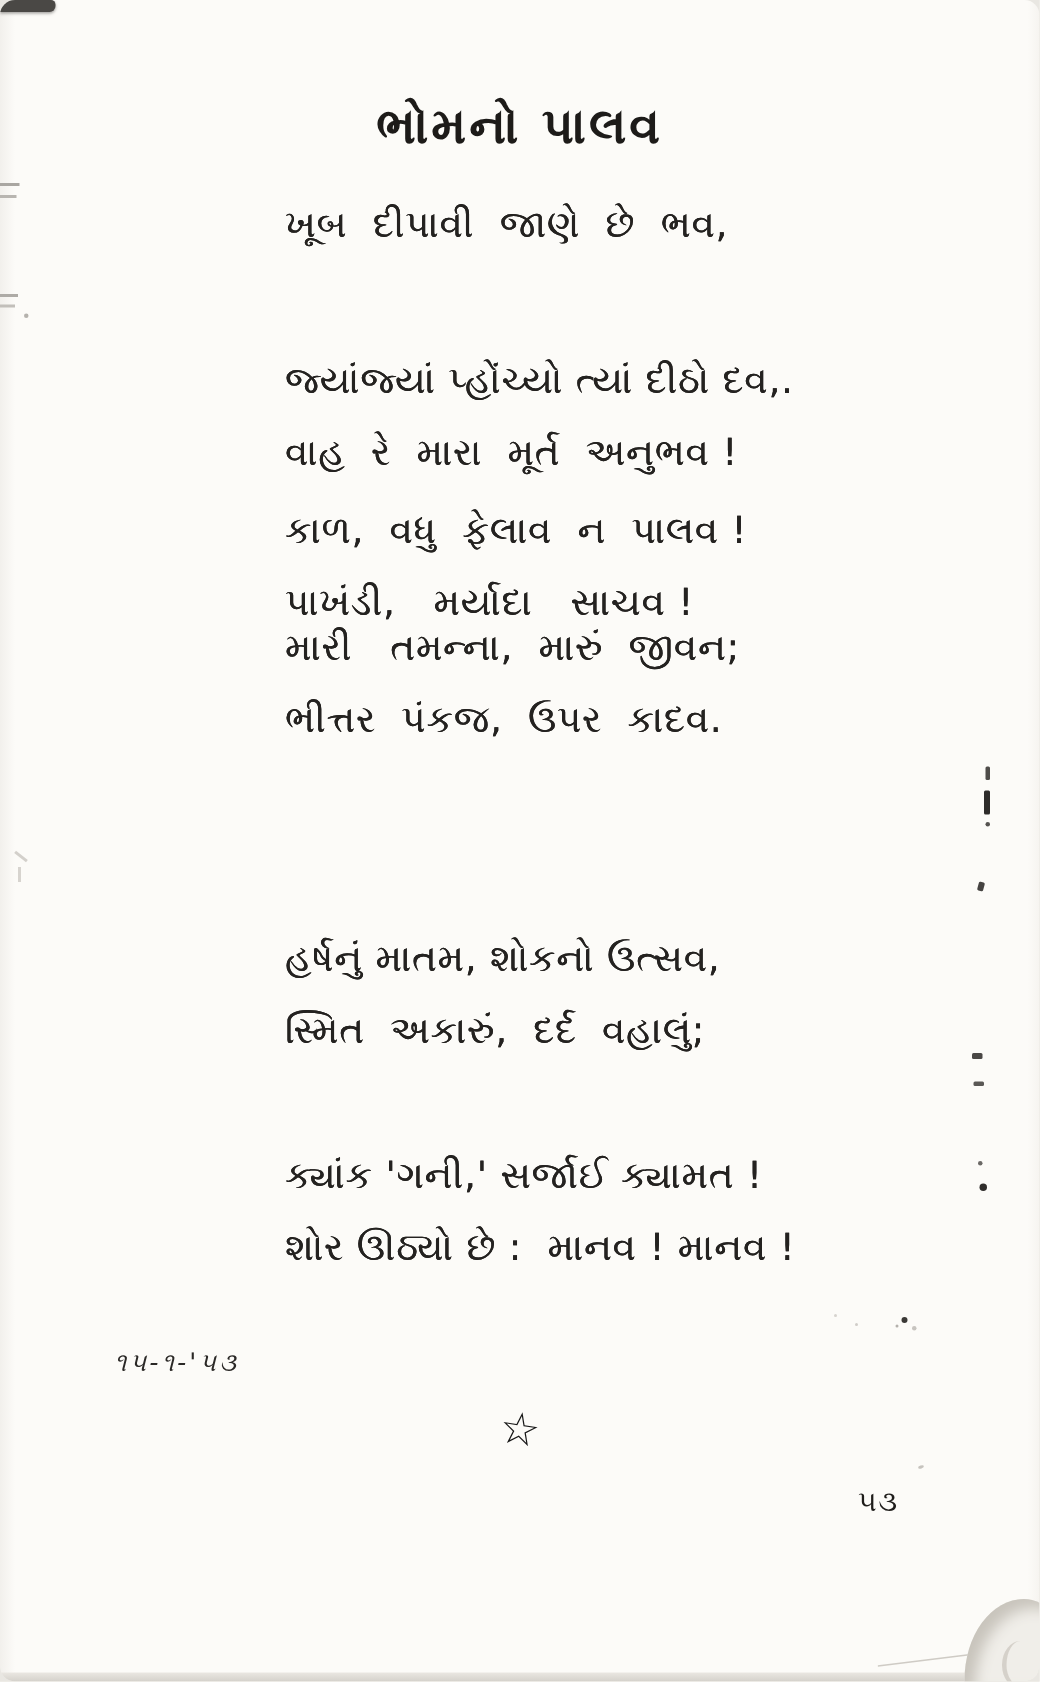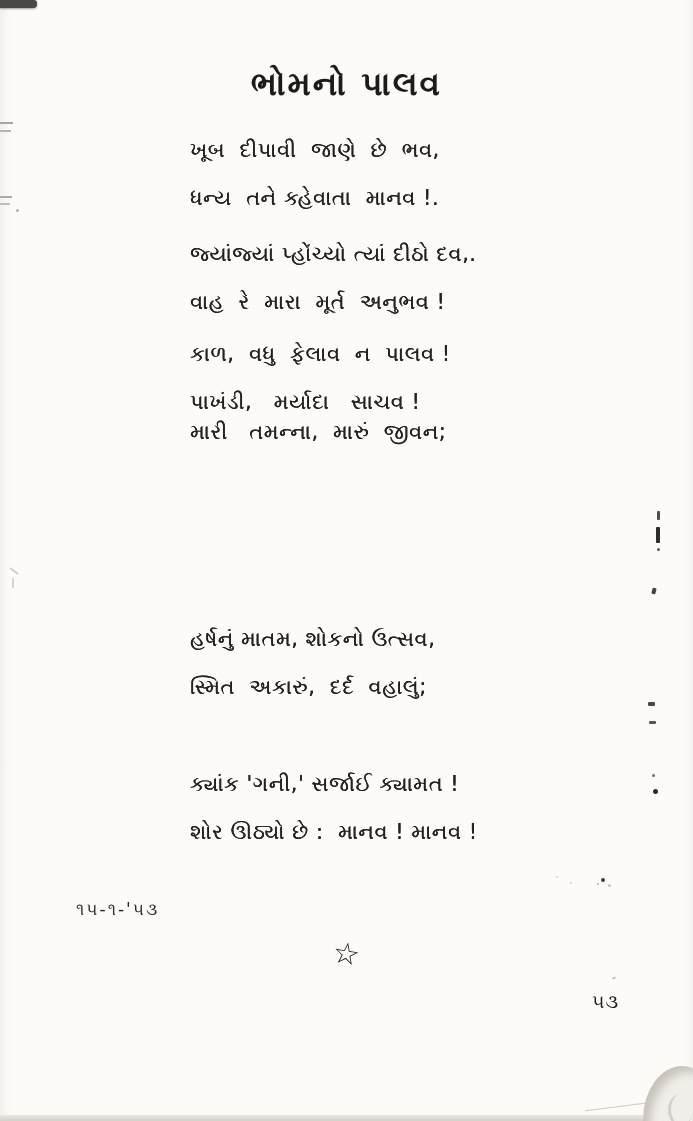--- a/index.html
+++ b/index.html
@@ -7,47 +7,48 @@
     position:relative;
     width:693px;height:1121px;
     margin:0 auto;
     overflow:hidden;
     background:
       linear-gradient(90deg, #f2f0ec 0px, rgba(252,251,248,0) 10px),
       linear-gradient(270deg, #f6f4f0 0px, rgba(252,251,248,0) 8px),
       #fcfbf8;
     font-family:"DejaVu Sans","Liberation Sans",sans-serif;
     color:#232120;
+    border-radius:10px;
   }
   .title{
     position:absolute;left:0;top:64px;width:100%;
     margin:0;text-align:center;
     font-family:"DejaVu Serif","DejaVu Sans",serif;
     font-size:33px;font-weight:600;letter-spacing:2px;
     color:#1d1b19;
   }
   .stanza{position:absolute;left:190px;}
   .line{
     white-space:pre;
-    font-size:21px;line-height:48px;
+    font-size:25px;line-height:48px;
     letter-spacing:0.5px;
     color:#242220;
     text-shadow:0 0 0.4px #242220;
   }
   .date{
     position:absolute;left:76px;top:899px;
-    font-size:17px;letter-spacing:2px;color:#2a2826;
+    font-size:17px;letter-spacing:2px;color:#2a2826;font-style:italic;
   }
   .star{
     position:absolute;left:333px;top:936px;
     font-size:30px;color:#161616;
     transform:rotate(9deg);
   }
   .pagenum{
-    position:absolute;left:592px;top:990px;
+    position:absolute;left:572px;top:990px;
     font-size:19px;letter-spacing:1px;color:#1e1c1a;
   }
   
   .mark{position:absolute;}
   .corner-smudge{left:0;top:0;width:37px;height:8px;background:#4a4845;border-radius:0 3px 4px 0;box-shadow:0 1px 2px rgba(74,72,69,.5);}
   .ldash1{left:0;top:122px;width:13px;height:2px;background:#a9a6a1;}
   .ldash2{left:0;top:130px;width:11px;height:2px;background:#b8b5b0;}
   .ldash3{left:0;top:196px;width:12px;height:2px;background:#aeaba6;}
   .ldash4{left:0;top:203px;width:10px;height:2px;background:#c2bfba;}
   .ldot1{left:16px;top:209px;width:3px;height:3px;background:#b5b2ad;border-radius:50%;}
@@ -85,35 +86,35 @@
 </style>
 </head>
 <body>
 
 <div class="page">
 
   <h1 class="title">ભોમનો પાલવ</h1>
 
   <div class="stanza" style="top:126px">
     <div class="line">ખૂબ  દીપાવી  જાણે  છે  ભવ,</div>
-    <div class="line">ધન્ય  તને ક્હેવાતા  માનવ !.</div>
   </div>
 
   <div class="stanza" style="top:330px">
     <div class="line">કાળ,  વધુ  ફેલાવ  ન  પાલવ !</div>
     <div class="line">પાખંડી,   મર્યાદા   સાચવ !</div>
   </div>
 
   <div class="stanza" style="top:230px">
     <div class="line">જ્યાંજ્યાં પ્હોંચ્યો ત્યાં દીઠો દવ,.</div>
     <div class="line">વાહ  રે  મારા  મૂર્ત  અનુભવ !</div>
   </div>
 
   <div class="stanza" style="top:408px">
     <div class="line">મારી   તમન્ના,  મારું  જીવન;</div>
+    <div class="line">ભીત્તર  પંકજ,  ઉપર  કાદવ.</div>
   </div>
 
 
   <div class="stanza" style="top:615px">
     <div class="line">હર્ષનું માતમ, શોકનો ઉત્સવ,</div>
     <div class="line">સ્મિત  અકારું,  દર્દ  વહાલું;</div>
   </div>
 
 
   <div class="stanza" style="top:760px">

